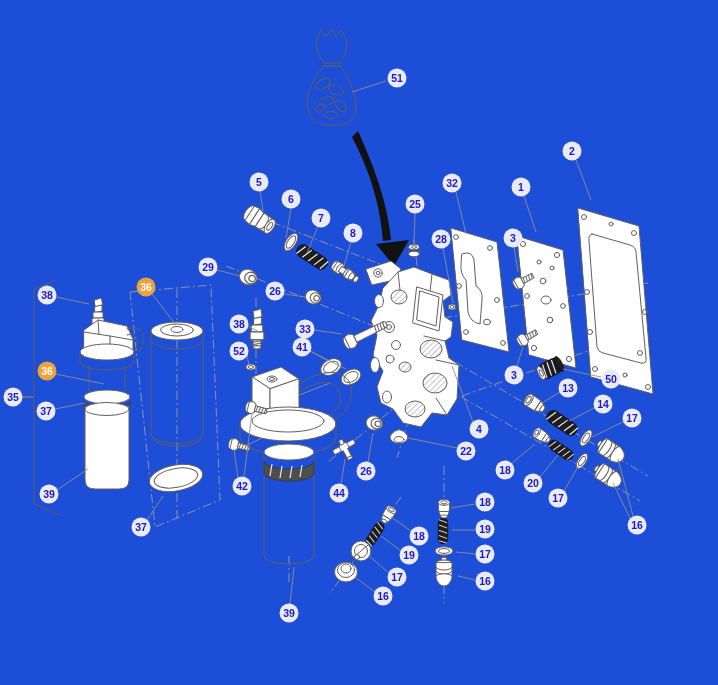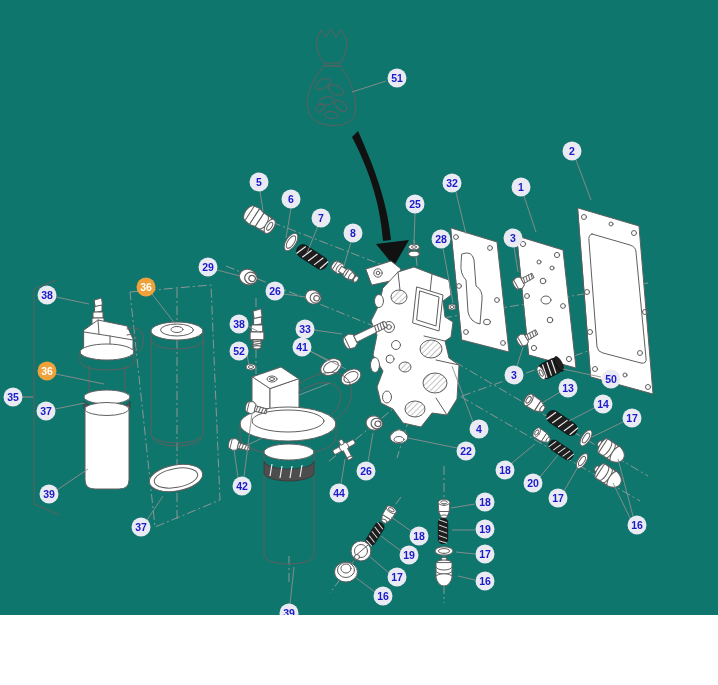--- a/index.html
+++ b/index.html
@@ -1,16 +1,16 @@
 <!DOCTYPE html>
 <html style="--btxt: #1a1acd; --halo: #eaeaf2; --hl: #f0a23a; --hltxt: #ffffff;"><head>
 <meta charset="utf-8">
 <style>
   html,body{margin:0;padding:0;background:#ffffff;}
-  .stage{position:relative;width:718px;height:615px;background:#0f766e;overflow:hidden;
+  .stage{position:relative;width:718px;height:685px;background:#1d4ed8;overflow:hidden;
          font-family:"Liberation Sans",sans-serif;text-align:right;}
   svg{display:block}
   .fw{fill:#ffffff;stroke:#5f5f5f;stroke-width:1;stroke-linejoin:round;stroke-linecap:round}
   .ln{fill:none;stroke:#5f5f5f;stroke-width:1;stroke-linejoin:round;stroke-linecap:round}
   .dk{fill:#1e1e1e;stroke:#000000;stroke-width:0.5}
   .coil{stroke:#ececec;stroke-width:1.2;fill:none}
   .dash{fill:none;stroke:#9a9a9a;stroke-width:0.9;stroke-dasharray:9 3 2 3}
   .thin{fill:none;stroke:#9a9a9a;stroke-width:0.8}
   .hatch{fill:url(#hatchpat);stroke:#5f5f5f;stroke-width:1}
   .leader{stroke:#8f8f8f;stroke-width:0.9;fill:none}

